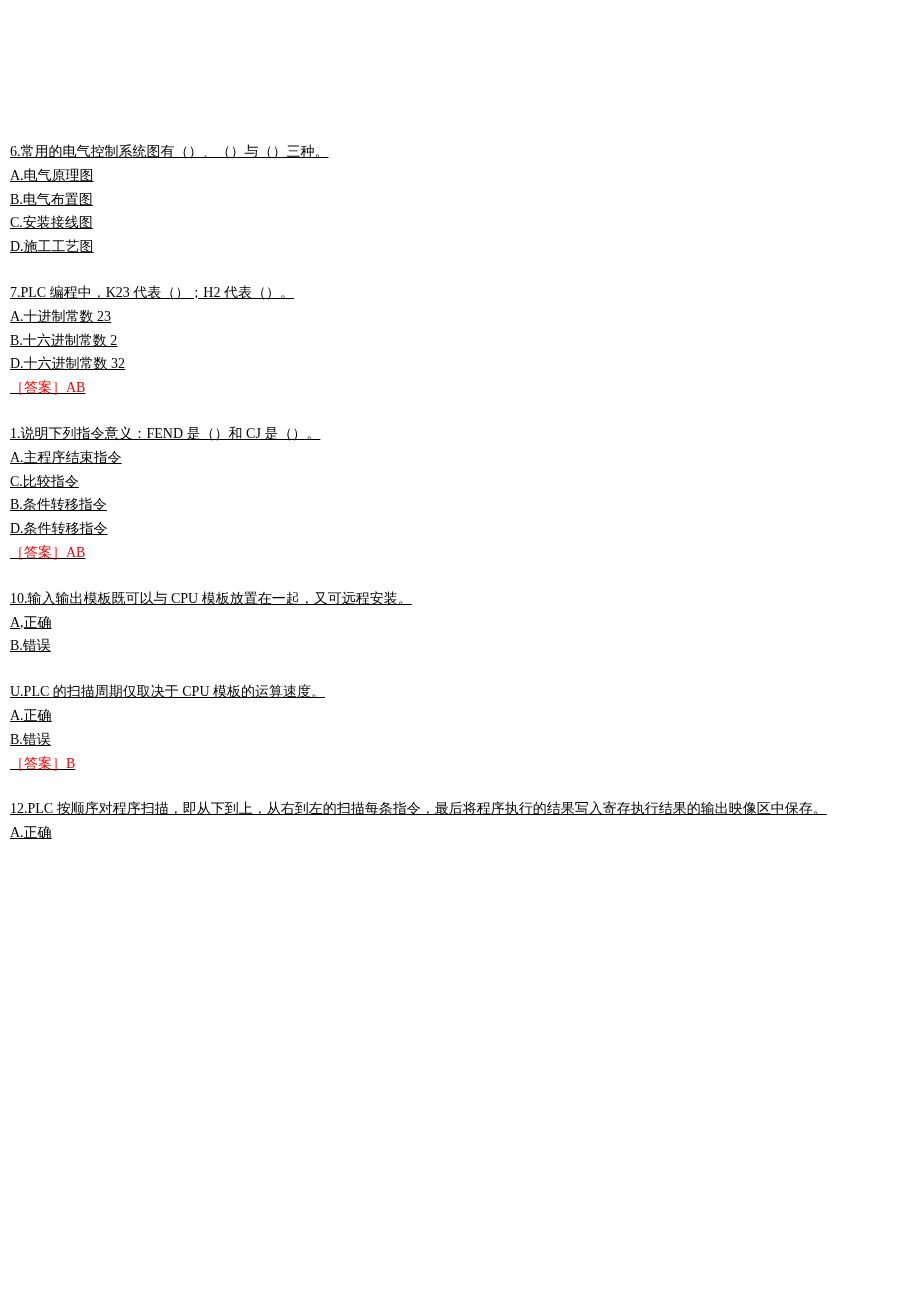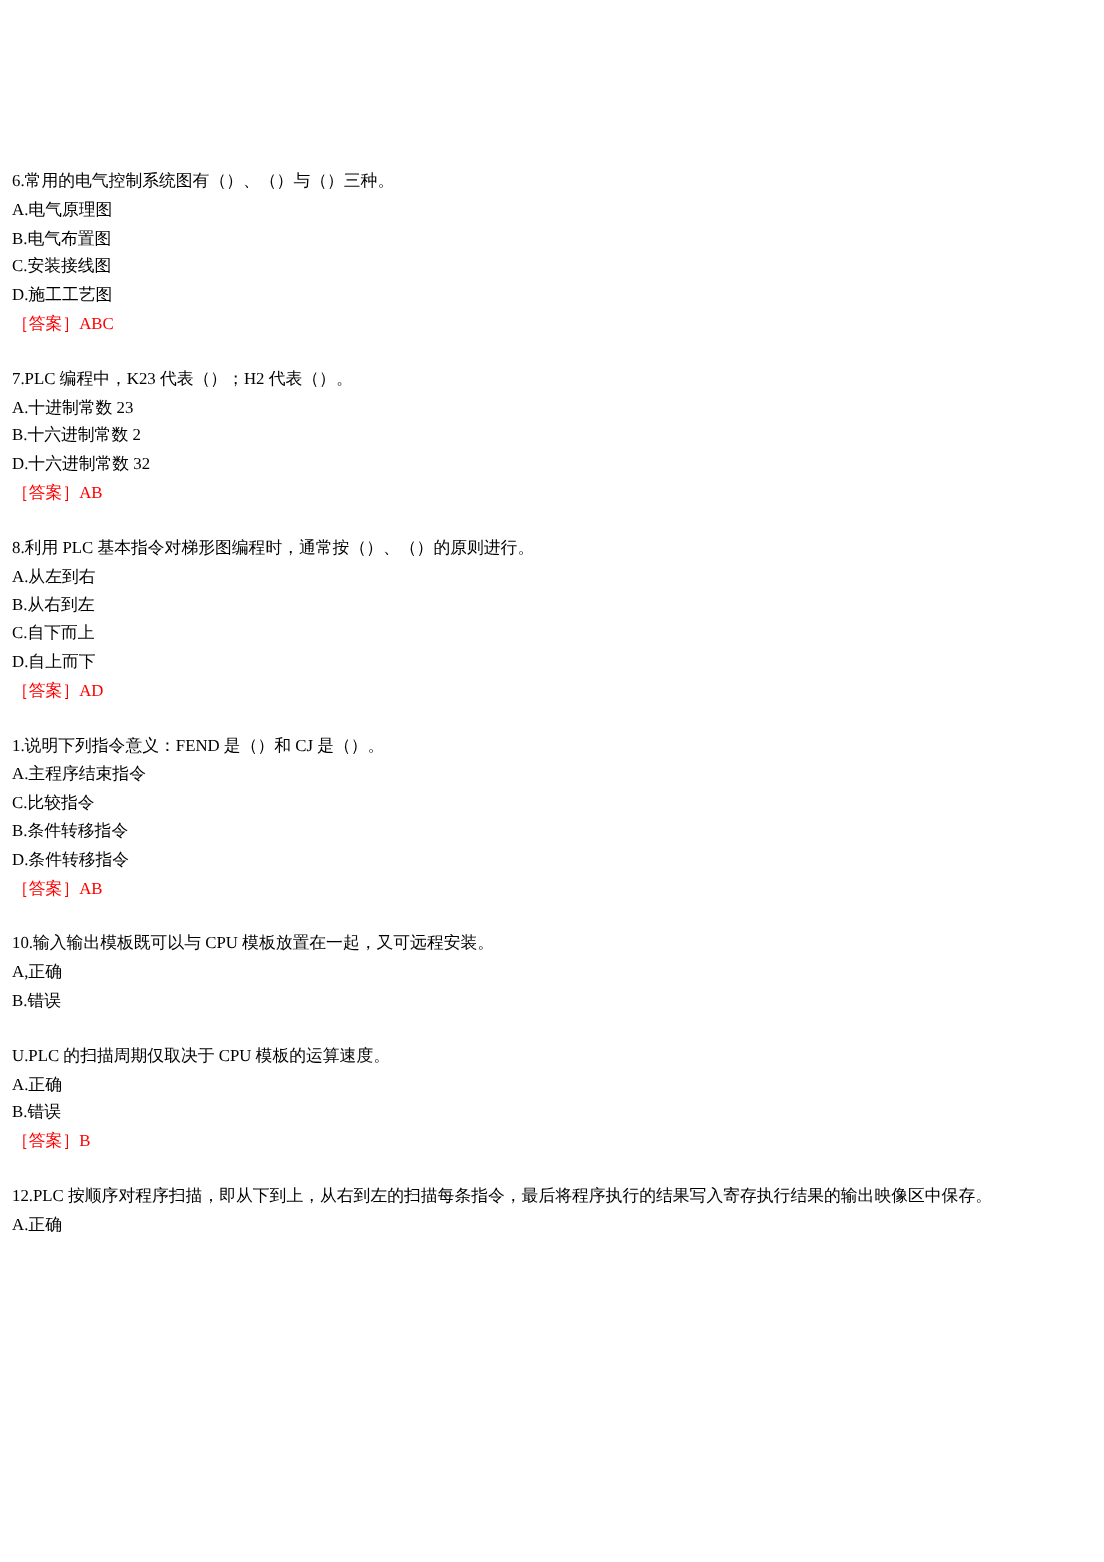--- a/index.html
+++ b/index.html
@@ -8,20 +8,21 @@
       line-height: 1.7;
       color: #000;
       background: #fff;
       margin: 0;
       padding: 140px 10px 60px 10px;
       width: 920px;
       box-sizing: border-box;
     }
     .question-block {
       margin-bottom: 22px;
+      text-decoration: underline;
     }
     .q-text {
       display: block;
     }
     .option {
       display: block;
     }
     .answer {
       color: #ff0000;
     }
@@ -29,36 +30,27 @@
 </head>
 <body>
 
 <div id="content">
     <div class="question-block">
       <span class="q-text">6.常用的电气控制系统图有（）、（）与（）三种。</span>
       <span class="option">A.电气原理图</span>
       <span class="option">B.电气布置图</span>
       <span class="option">C.安装接线图</span>
       <span class="option">D.施工工艺图</span>
-      <span class="answer option">［答案］ABC</span>
     </div>
     <div class="question-block">
       <span class="q-text">7.PLC 编程中，K23 代表（）；H2 代表（）。</span>
       <span class="option">A.十进制常数 23</span>
       <span class="option">B.十六进制常数 2</span>
       <span class="option">D.十六进制常数 32</span>
       <span class="answer option">［答案］AB</span>
-    </div>
-    <div class="question-block">
-      <span class="q-text">8.利用 PLC 基本指令对梯形图编程时，通常按（）、（）的原则进行。</span>
-      <span class="option">A.从左到右</span>
-      <span class="option">B.从右到左</span>
-      <span class="option">C.自下而上</span>
-      <span class="option">D.自上而下</span>
-      <span class="answer option">［答案］AD</span>
     </div>
     <div class="question-block">
       <span class="q-text">1.说明下列指令意义：FEND 是（）和 CJ 是（）。</span>
       <span class="option">A.主程序结束指令</span>
       <span class="option">C.比较指令</span>
       <span class="option">B.条件转移指令</span>
       <span class="option">D.条件转移指令</span>
       <span class="answer option">［答案］AB</span>
     </div>
     <div class="question-block">

